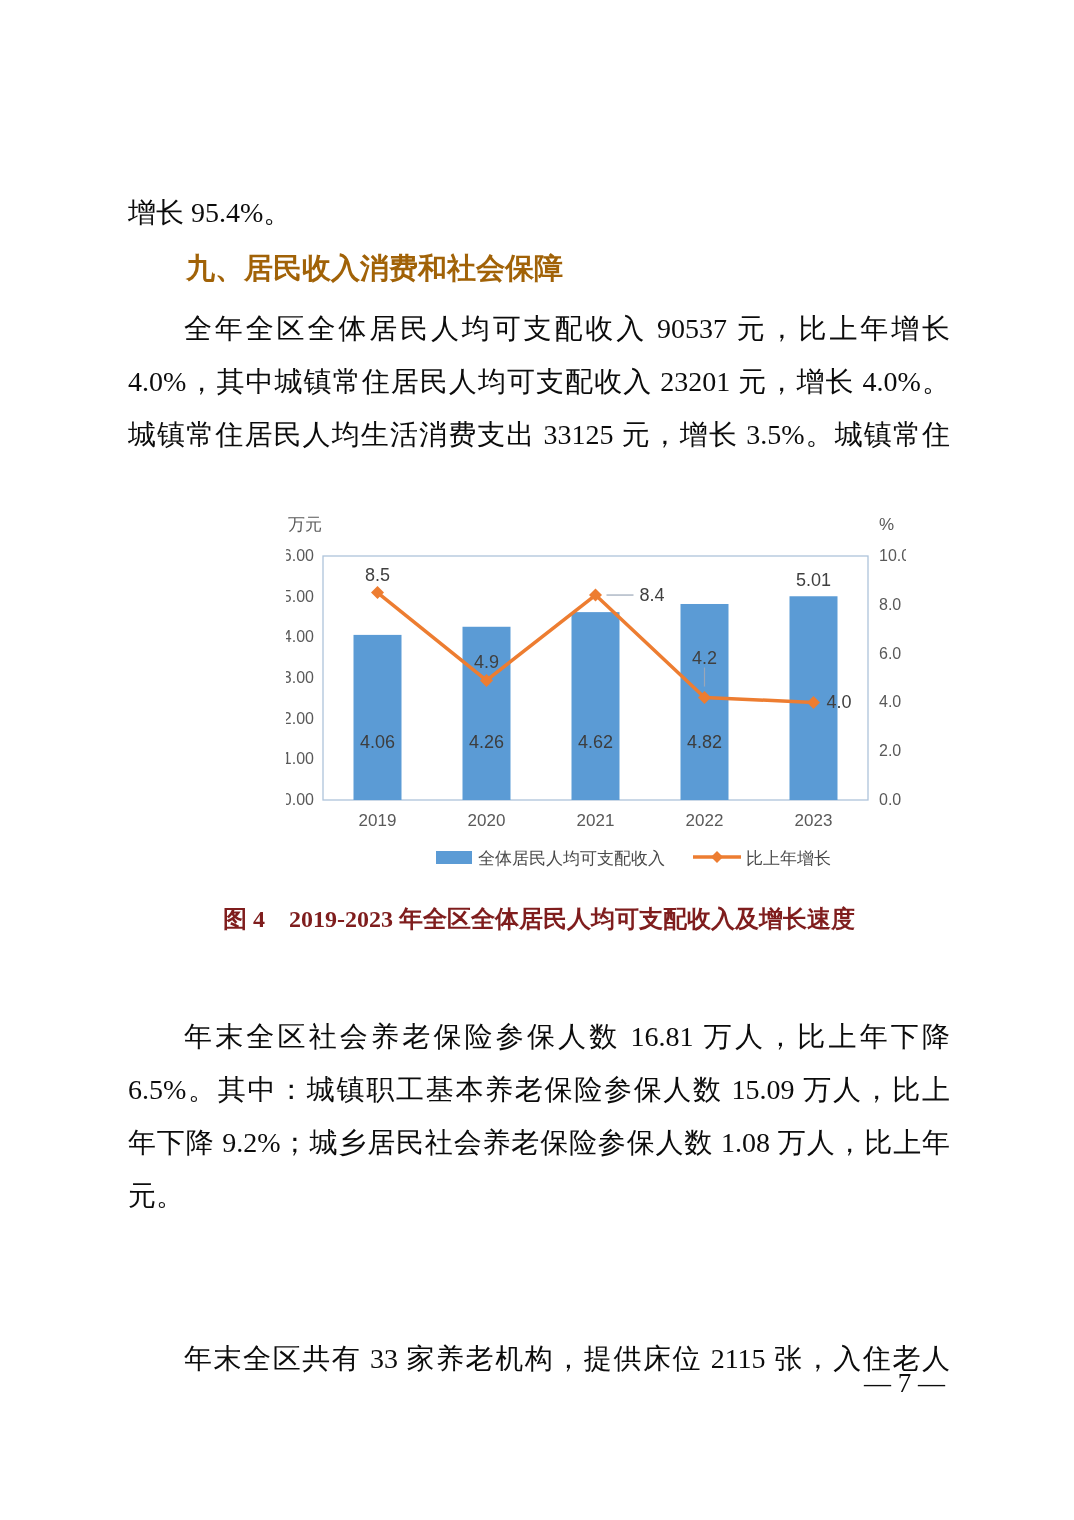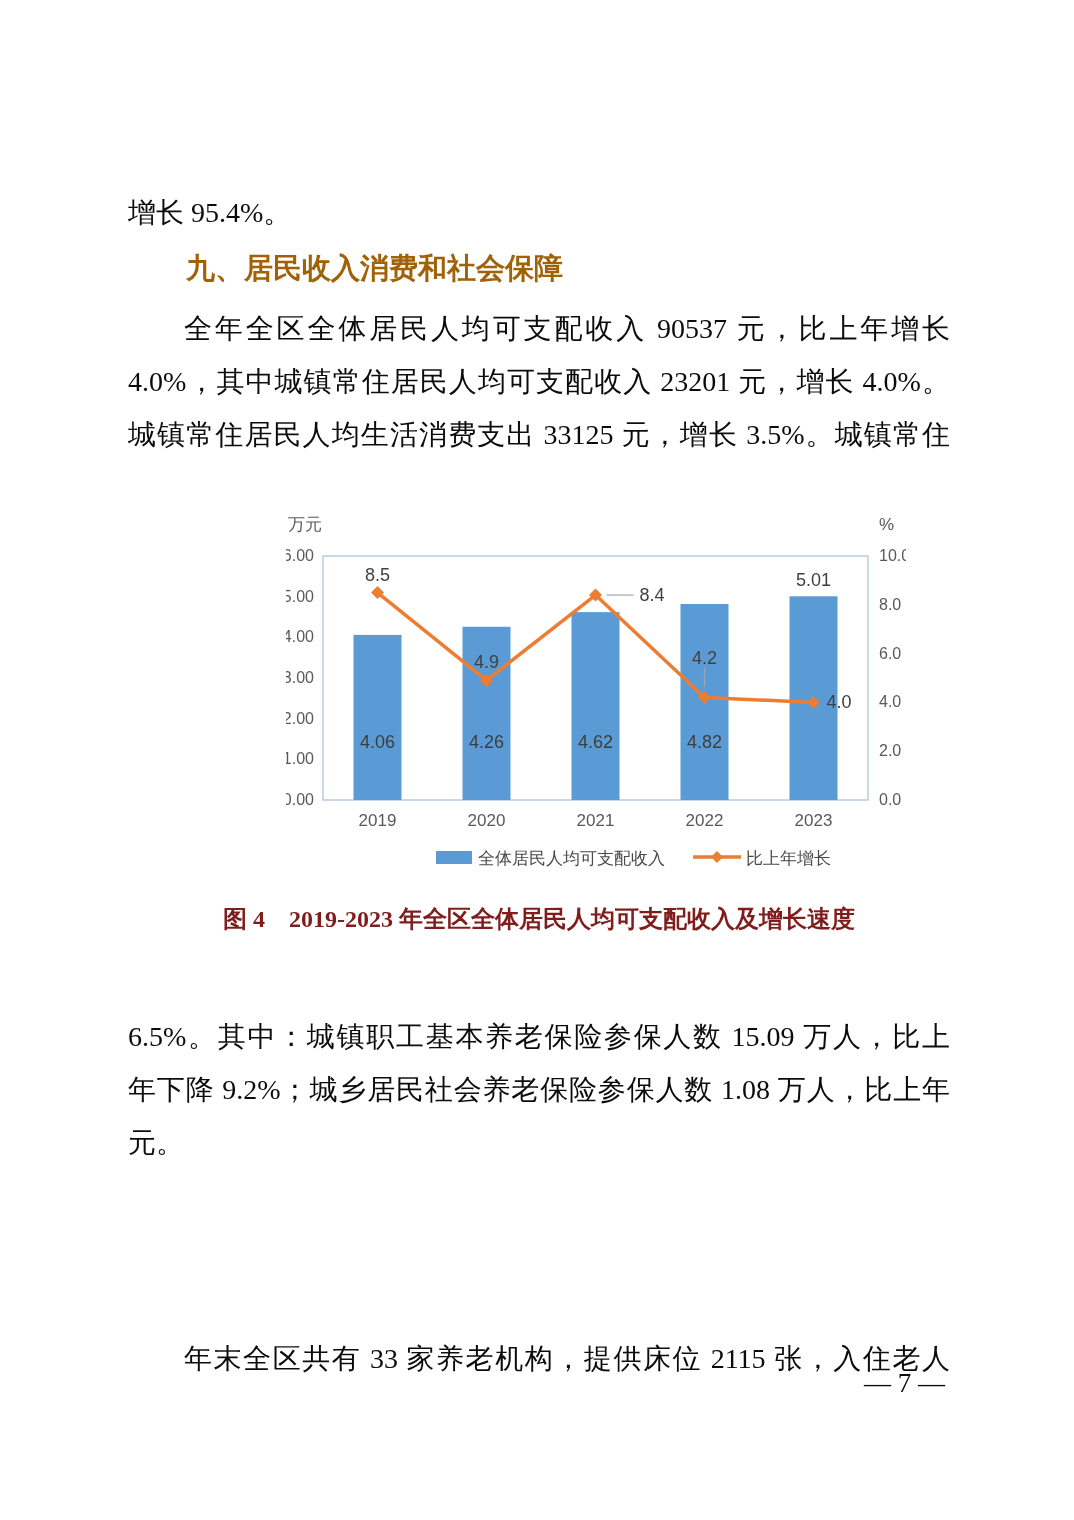--- a/index.html
+++ b/index.html
@@ -93,20 +93,21 @@
       <text x="192" y="356" font-size="17" fill="#4a4a4a" text-anchor="start">全体居民人均可支配收入</text>
       <line x1="407" y1="349" x2="455" y2="349" stroke="#ED7D31" stroke-width="3.5"></line>
       <path d="M431 343 L437 349 L431 355 L425 349 Z" fill="#ED7D31"></path>
       <text x="460" y="356" font-size="17" fill="#4a4a4a" text-anchor="start">比上年增长</text>
     </svg>
 </div>
 
 <div class="caption">图 4　2019-2023 年全区全体居民人均可支配收入及增长速度</div>
 
 <div class="textcol" style="top:1010px">
+  <div class="bodyline indent">年末全区社会养老保险参保人数 16.81 万人，比上年下降</div>
   <div class="bodyline">6.5%。其中：城镇职工基本养老保险参保人数 15.09 万人，比上</div>
   <div class="bodyline">年下降 9.2%；城乡居民社会养老保险参保人数 1.08 万人，比上年</div>
   <div class="bodyline lastline">元。</div>
 </div>
 
 <div class="textcol" style="top:1332px">
   <div class="bodyline indent">年末全区共有 33 家养老机构，提供床位 2115 张，入住老人</div>
 </div>
 
 <div class="pagenum">— 7 —</div>

